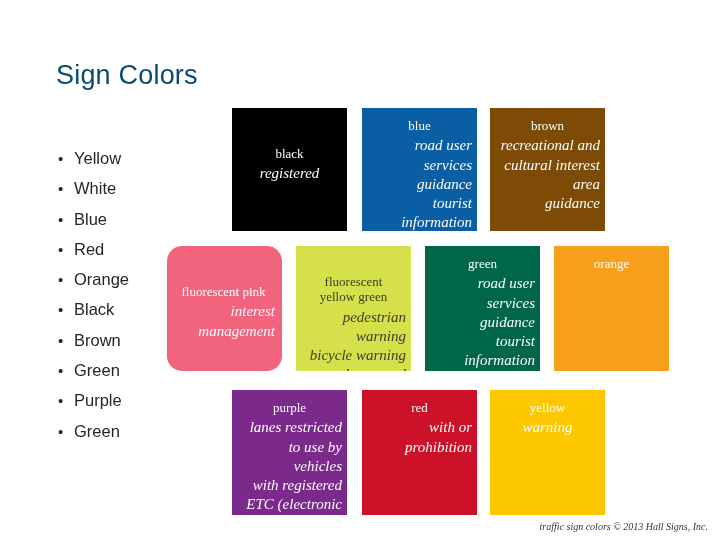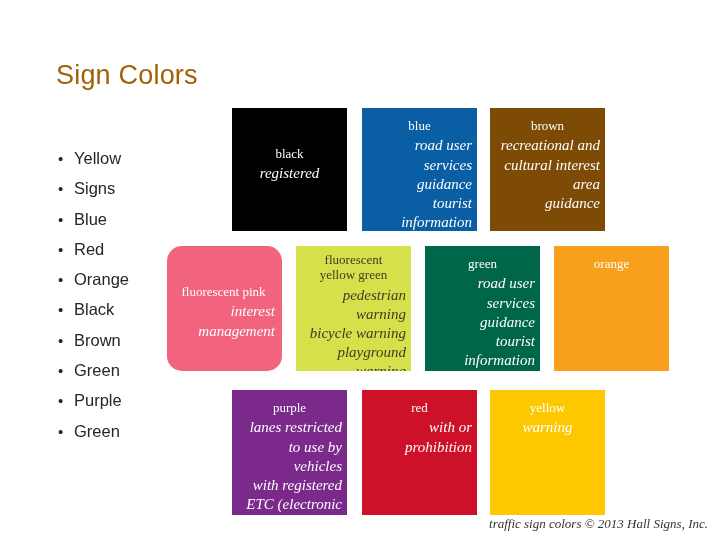--- a/index.html
+++ b/index.html
@@ -17,21 +17,21 @@
   .slide {
     position: relative;
     width: 720px;
     height: 540px;
   }
   .title {
     position: absolute;
     left: 56px;
     top: 60px;
     font-size: 27px;
-    color: #a16207;
+    color: #0c4a6e;
     font-family: "Liberation Sans", sans-serif;
     font-weight: normal;
     letter-spacing: 0.2px;
   }
   .bullets {
     position: absolute;
     left: 58px;
     top: 143px;
     width: 150px;
     font-size: 16.5px;
@@ -86,39 +86,39 @@
     text-align: right;
     font-style: italic;
     white-space: pre-line;
   }
   .credit {
     position: absolute;
     right: 12px;
     bottom: 8px;
     font-family: "Liberation Serif", serif;
     font-style: italic;
-    font-size: 13px;
+    font-size: 10px;
     color: #333333;
   }
 </style>
 </head>
 <body>
 
 <div class="slide">
 
   <div class="title">Sign Colors</div>
 
   <div class="bullets">
     <div class="bullet">
       <span class="dot">•</span>
       <span class="txt">Yellow</span>
     </div>
     <div class="bullet">
       <span class="dot">•</span>
-      <span class="txt">Signs</span>
+      <span class="txt">White</span>
     </div>
     <div class="bullet">
       <span class="dot">•</span>
       <span class="txt">Blue</span>
     </div>
     <div class="bullet">
       <span class="dot">•</span>
       <span class="txt">Red</span>
     </div>
     <div class="bullet">
@@ -162,21 +162,21 @@
       <div class="cell" style="left: 490px; top: 108px; width: 115px; height: 123px; background: rgb(125, 75, 6); color: rgb(255, 255, 255); padding-top: 10px; padding-left: 5px; padding-right: 5px;">
         <div class="cname" style="white-space: pre-line;">brown</div>
         <div class="cdesc">recreational and
 cultural interest area
 guidance</div>
       </div>
       <div class="cell" style="left: 167px; top: 246px; width: 115px; height: 125px; background: rgb(242, 99, 126); color: rgb(255, 255, 255); padding-top: 38px; padding-left: 5px; padding-right: 7px; border-radius: 15px;">
         <div class="cname" style="white-space: pre-line;">fluorescent pink</div>
         <div class="cdesc">interest management</div>
       </div>
-      <div class="cell" style="left: 296px; top: 246px; width: 115px; height: 125px; background: rgb(214, 224, 74); color: rgb(61, 61, 40); padding-top: 6px; padding-left: 5px; padding-right: 5px;">
+      <div class="cell" style="left: 296px; top: 246px; width: 115px; height: 125px; background: rgb(214, 224, 74); color: rgb(61, 61, 40); padding-top: 28px; padding-left: 5px; padding-right: 5px;">
         <div class="cname" style="white-space: pre-line;">fluorescent
 yellow green</div>
         <div class="cdesc">pedestrian warning
 bicycle warning
 playground warning
 school bus and school
 warning</div>
       </div>
       <div class="cell" style="left: 425px; top: 246px; width: 115px; height: 125px; background: rgb(0, 102, 74); color: rgb(255, 255, 255); padding-top: 10px; padding-left: 5px; padding-right: 5px;">
         <div class="cname" style="white-space: pre-line;">green</div>

